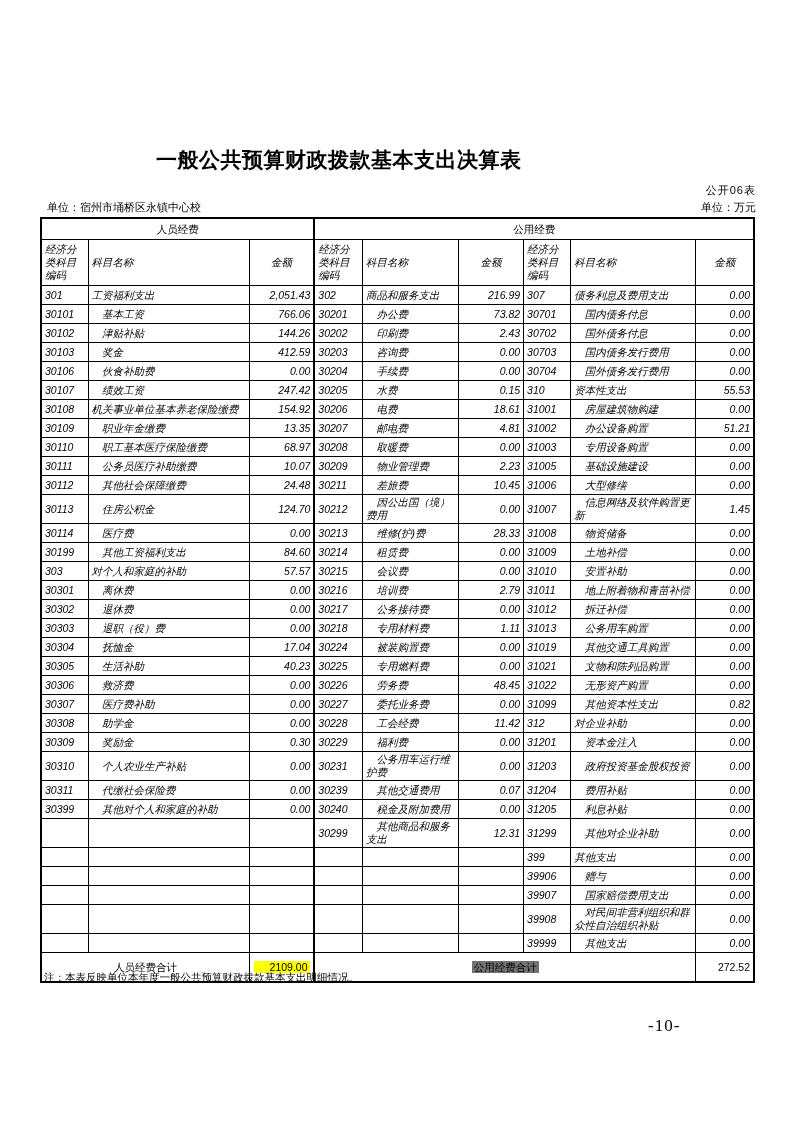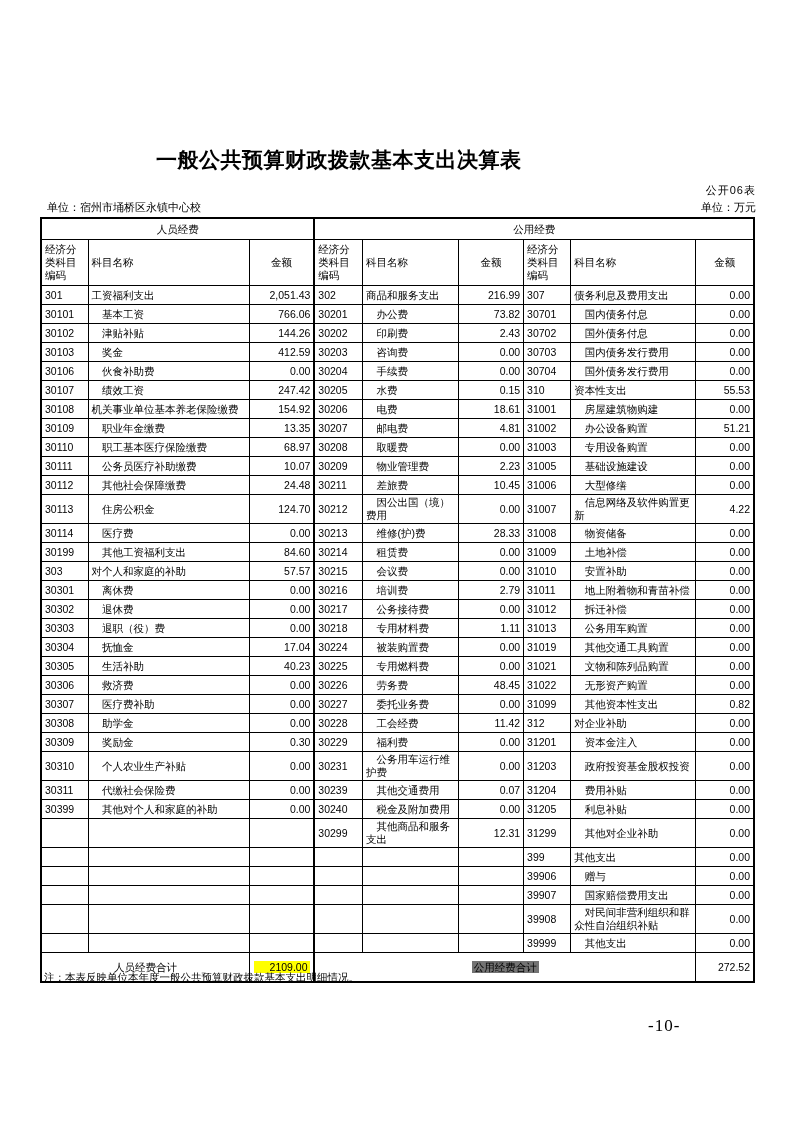--- a/index.html
+++ b/index.html
@@ -24,25 +24,25 @@
     border-collapse:collapse;table-layout:fixed;
     font-size:10.5px;line-height:13px;
     border:2px solid #000;
   }
   table.budget th,table.budget td{
     border:1px solid #000;padding:1px 3px;vertical-align:middle;
     font-weight:normal;overflow:hidden;
   }
   .gsep{border-left:2px solid #000 !important;}
   tr.group-header-row th{height:18px;text-align:center;padding:1px 16px;border-radius:8px;}
-  tr.col-header-row th{height:43px;}
+  tr.col-header-row th{height:43px;font-style:italic;}
   th.h-code{ text-align:left;padding:2px 3px;}
   th.h-name{ text-align:left;padding:2px 4px;}
   th.h-amt{ text-align:center;}
-  tbody tr{height:19px;}
+  tbody tr{height:19px;font-style:italic;}
   td.code{text-align:left;padding-left:7px;}
   td.name{text-align:left;padding:1px 3px;}
   td.name.sub{text-indent:1em;}
   td.amt{text-align:right;padding-right:4px;}
   tfoot td{height:26px;border-top:2px solid #000;}
   td.t-label{text-align:center;margin-left:24px;}
   td.t-val-c{text-align:center;}
   td.t-val-r{text-align:right;padding-right:4px;}
   .hl{padding:0 2px;}
   .note{
@@ -216,21 +216,21 @@
       </tr>
       <tr>
         <td class="code">30113</td>
         <td class="name sub">住房公积金</td>
         <td class="amt">124.70</td>
         <td class="code gsep">30212</td>
         <td class="name sub">因公出国（境）费用</td>
         <td class="amt">0.00</td>
         <td class="code">31007</td>
         <td class="name sub">信息网络及软件购置更新</td>
-        <td class="amt">4.22</td>
+        <td class="amt">1.45</td>
       </tr>
       <tr>
         <td class="code">30114</td>
         <td class="name sub">医疗费</td>
         <td class="amt">0.00</td>
         <td class="code gsep">30213</td>
         <td class="name sub">维修(护)费</td>
         <td class="amt">28.33</td>
         <td class="code">31008</td>
         <td class="name sub">物资储备</td>

